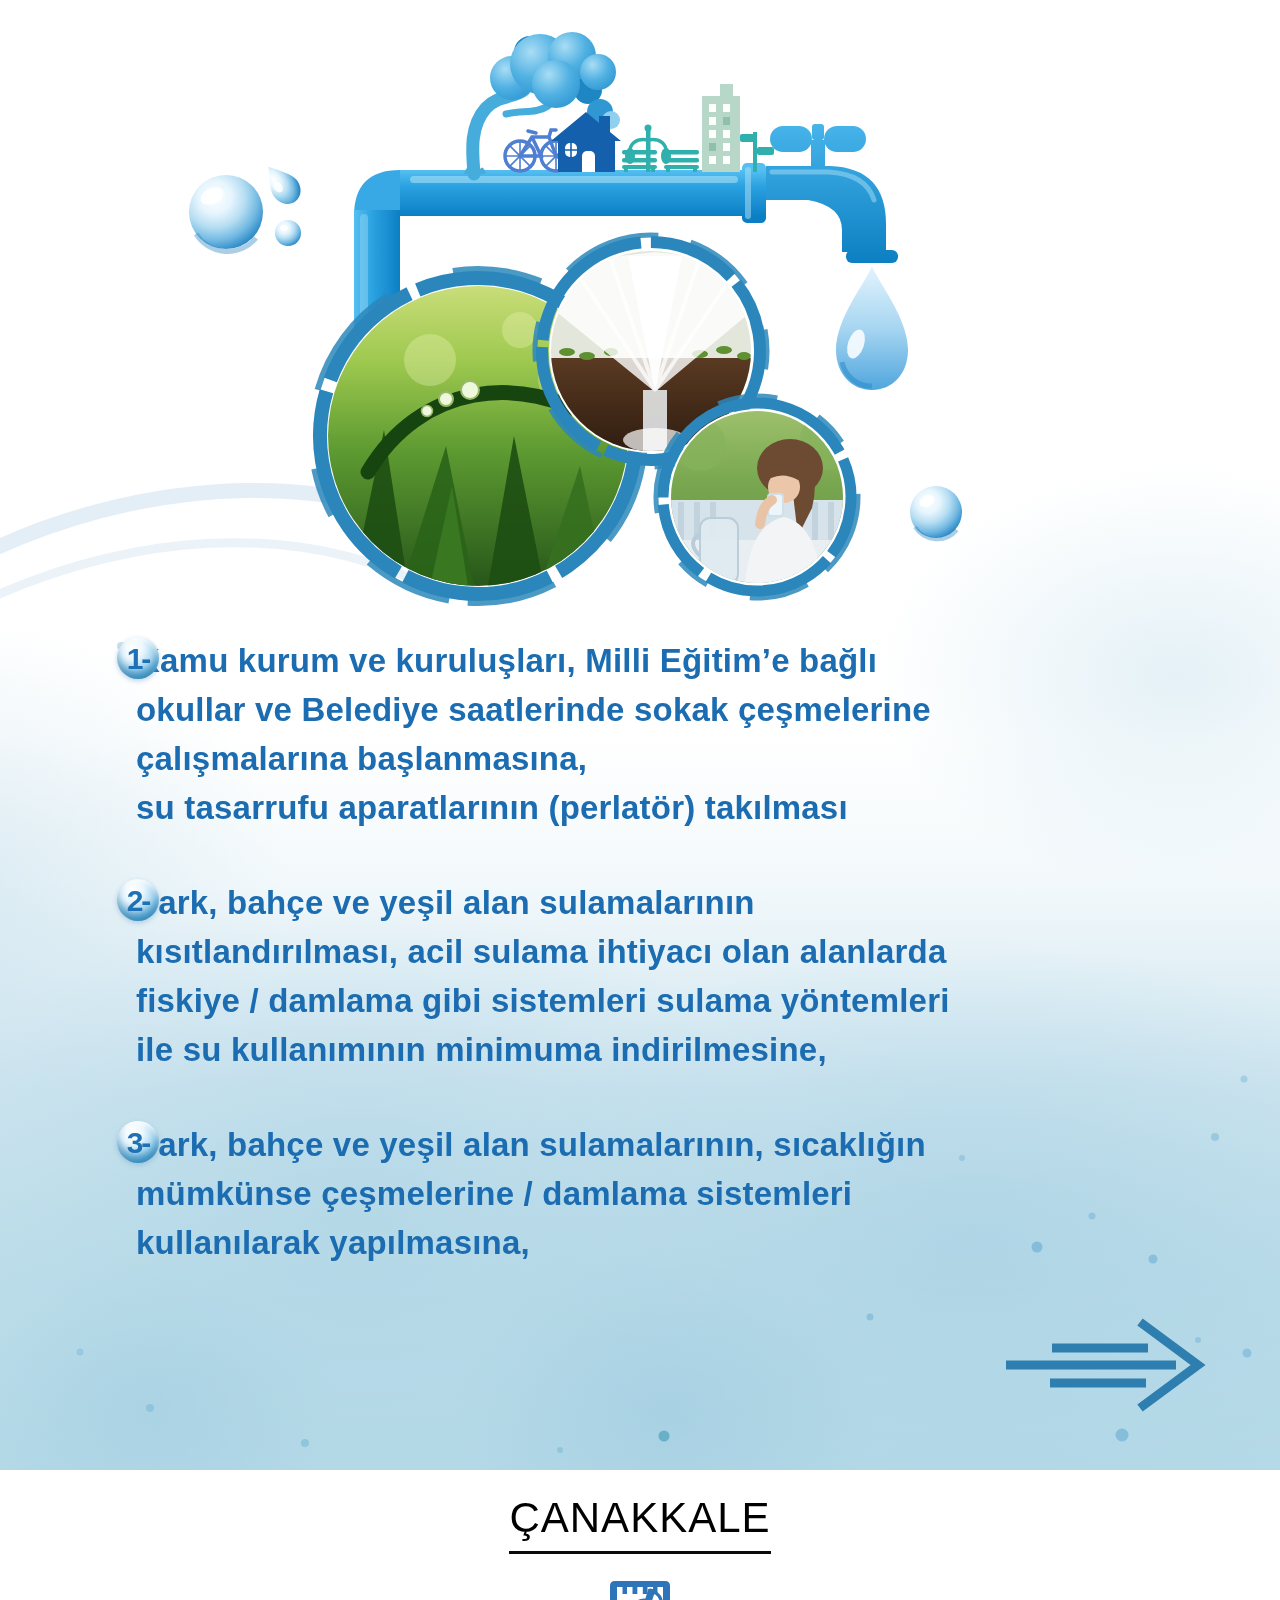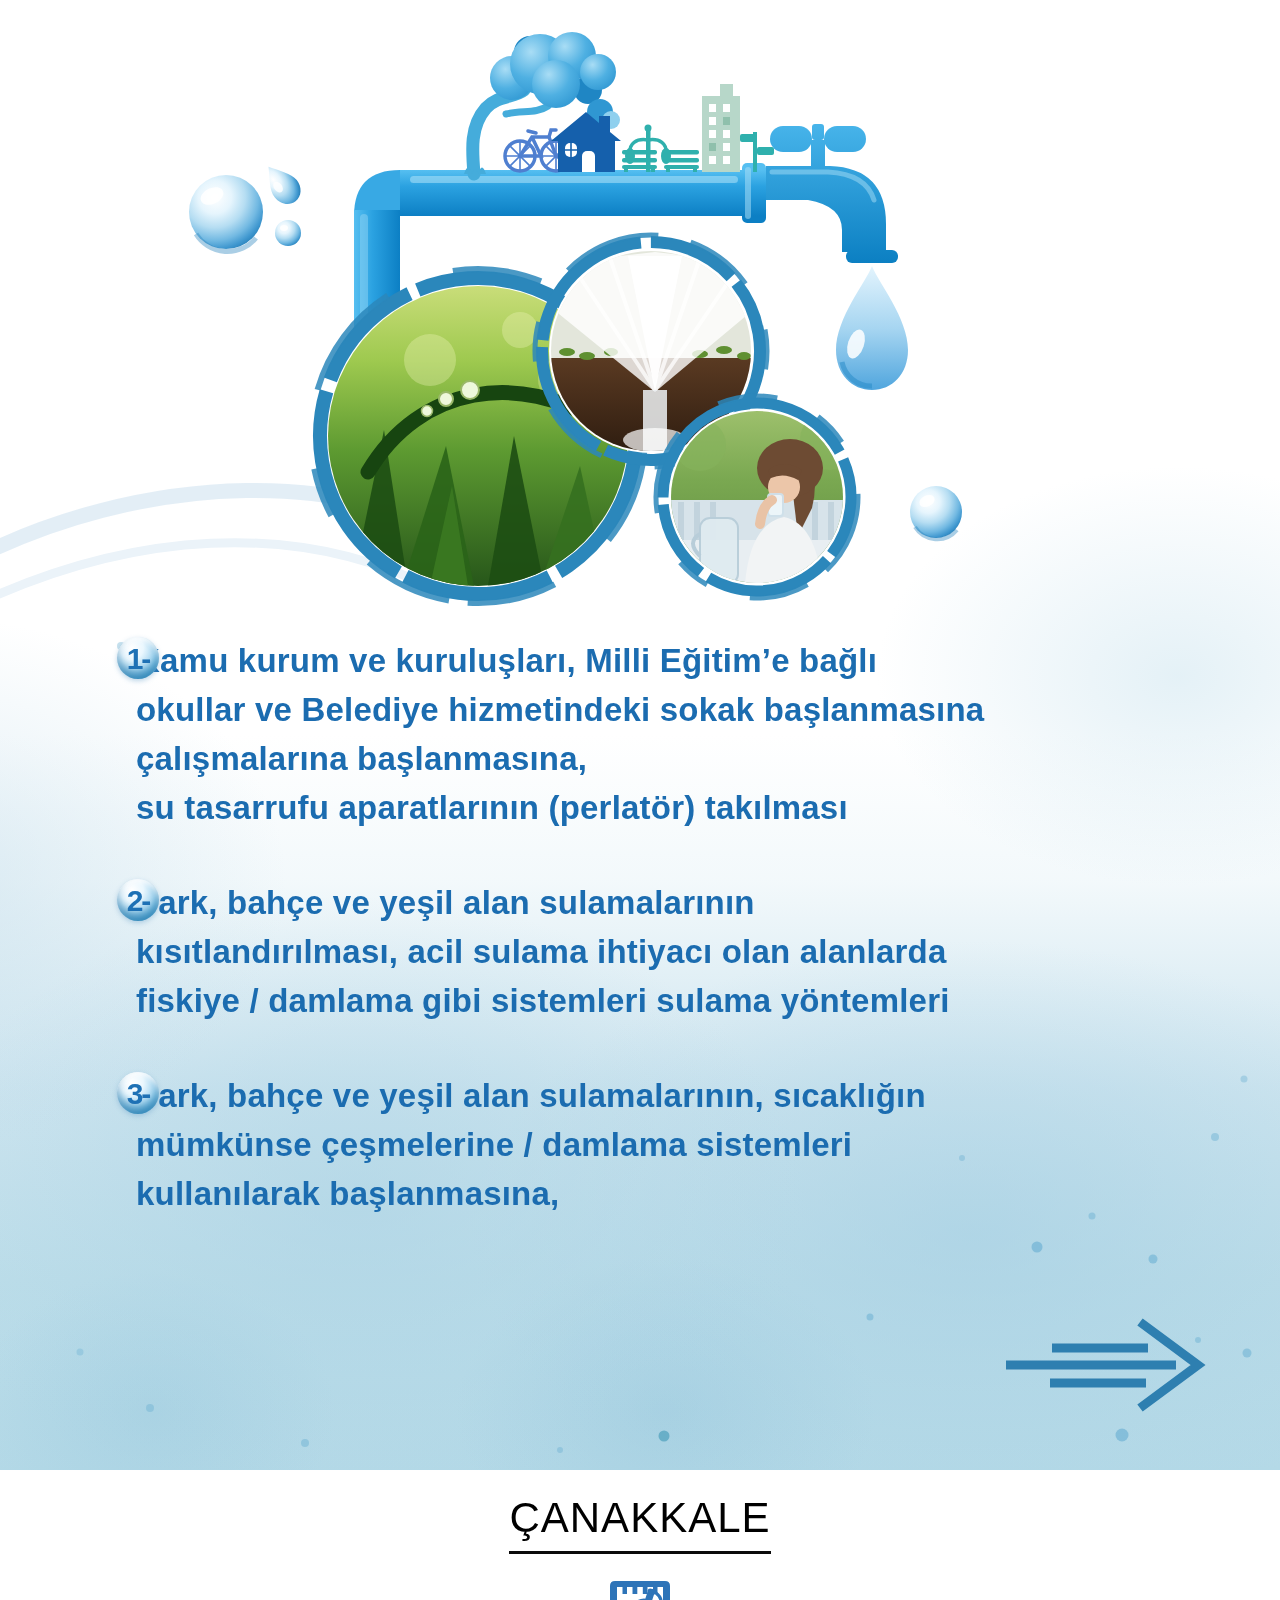--- a/index.html
+++ b/index.html
@@ -350,35 +350,36 @@
       <path d="M872 266 C866 282 836 318 836 350 C836 374 852 390 872 390 C892 390 908 374 908 350 C908 318 878 282 872 266 Z" fill="url(#gDrop)"></path>
       <ellipse cx="856" cy="344" rx="8" ry="15" fill="#ffffff" opacity=".85" transform="rotate(18 856 344)"></ellipse>
       <path d="M842 362 a30 30 0 0 0 30 24" fill="none" stroke="#2a8cc8" stroke-width="5" opacity=".55"></path>
     </g>
   </svg>
 
   <section class="content">
     <div class="item">
       <span class="badge">1-</span>
       <div class="line">Kamu kurum ve kuruluşları, Milli Eğitim’e bağlı</div>
-      <div class="line">okullar ve Belediye hizmetindeki sokak başlanmasına</div>
+      <div class="line">okullar ve Belediye saatlerinde sokak çeşmelerine</div>
       <div class="line">çalışmalarına başlanmasına,</div>
       <div class="line">su tasarrufu aparatlarının (perlatör) takılması</div>
     </div>
     <div class="item">
       <span class="badge">2-</span>
       <div class="line">Park, bahçe ve yeşil alan sulamalarının</div>
       <div class="line">kısıtlandırılması, acil sulama ihtiyacı olan alanlarda</div>
       <div class="line">fiskiye / damlama gibi sistemleri sulama yöntemleri</div>
+      <div class="line">ile su kullanımının minimuma indirilmesine,</div>
     </div>
     <div class="item">
       <span class="badge">3-</span>
       <div class="line">Park, bahçe ve yeşil alan sulamalarının, sıcaklığın</div>
       <div class="line">mümkünse çeşmelerine / damlama sistemleri</div>
-      <div class="line">kullanılarak başlanmasına,</div>
+      <div class="line">kullanılarak yapılmasına,</div>
     </div>
   </section>
 
   <svg class="layer arrow-wrap" width="240" height="130" viewBox="0 0 240 130">
     <g stroke="#2e7fb0" stroke-width="9" fill="none">
       <path d="M72 48 H168"></path>
       <path d="M26 65 H196"></path>
       <path d="M70 83 H166"></path>
       <path d="M160 22 L218 65 L160 108"></path>
     </g>

